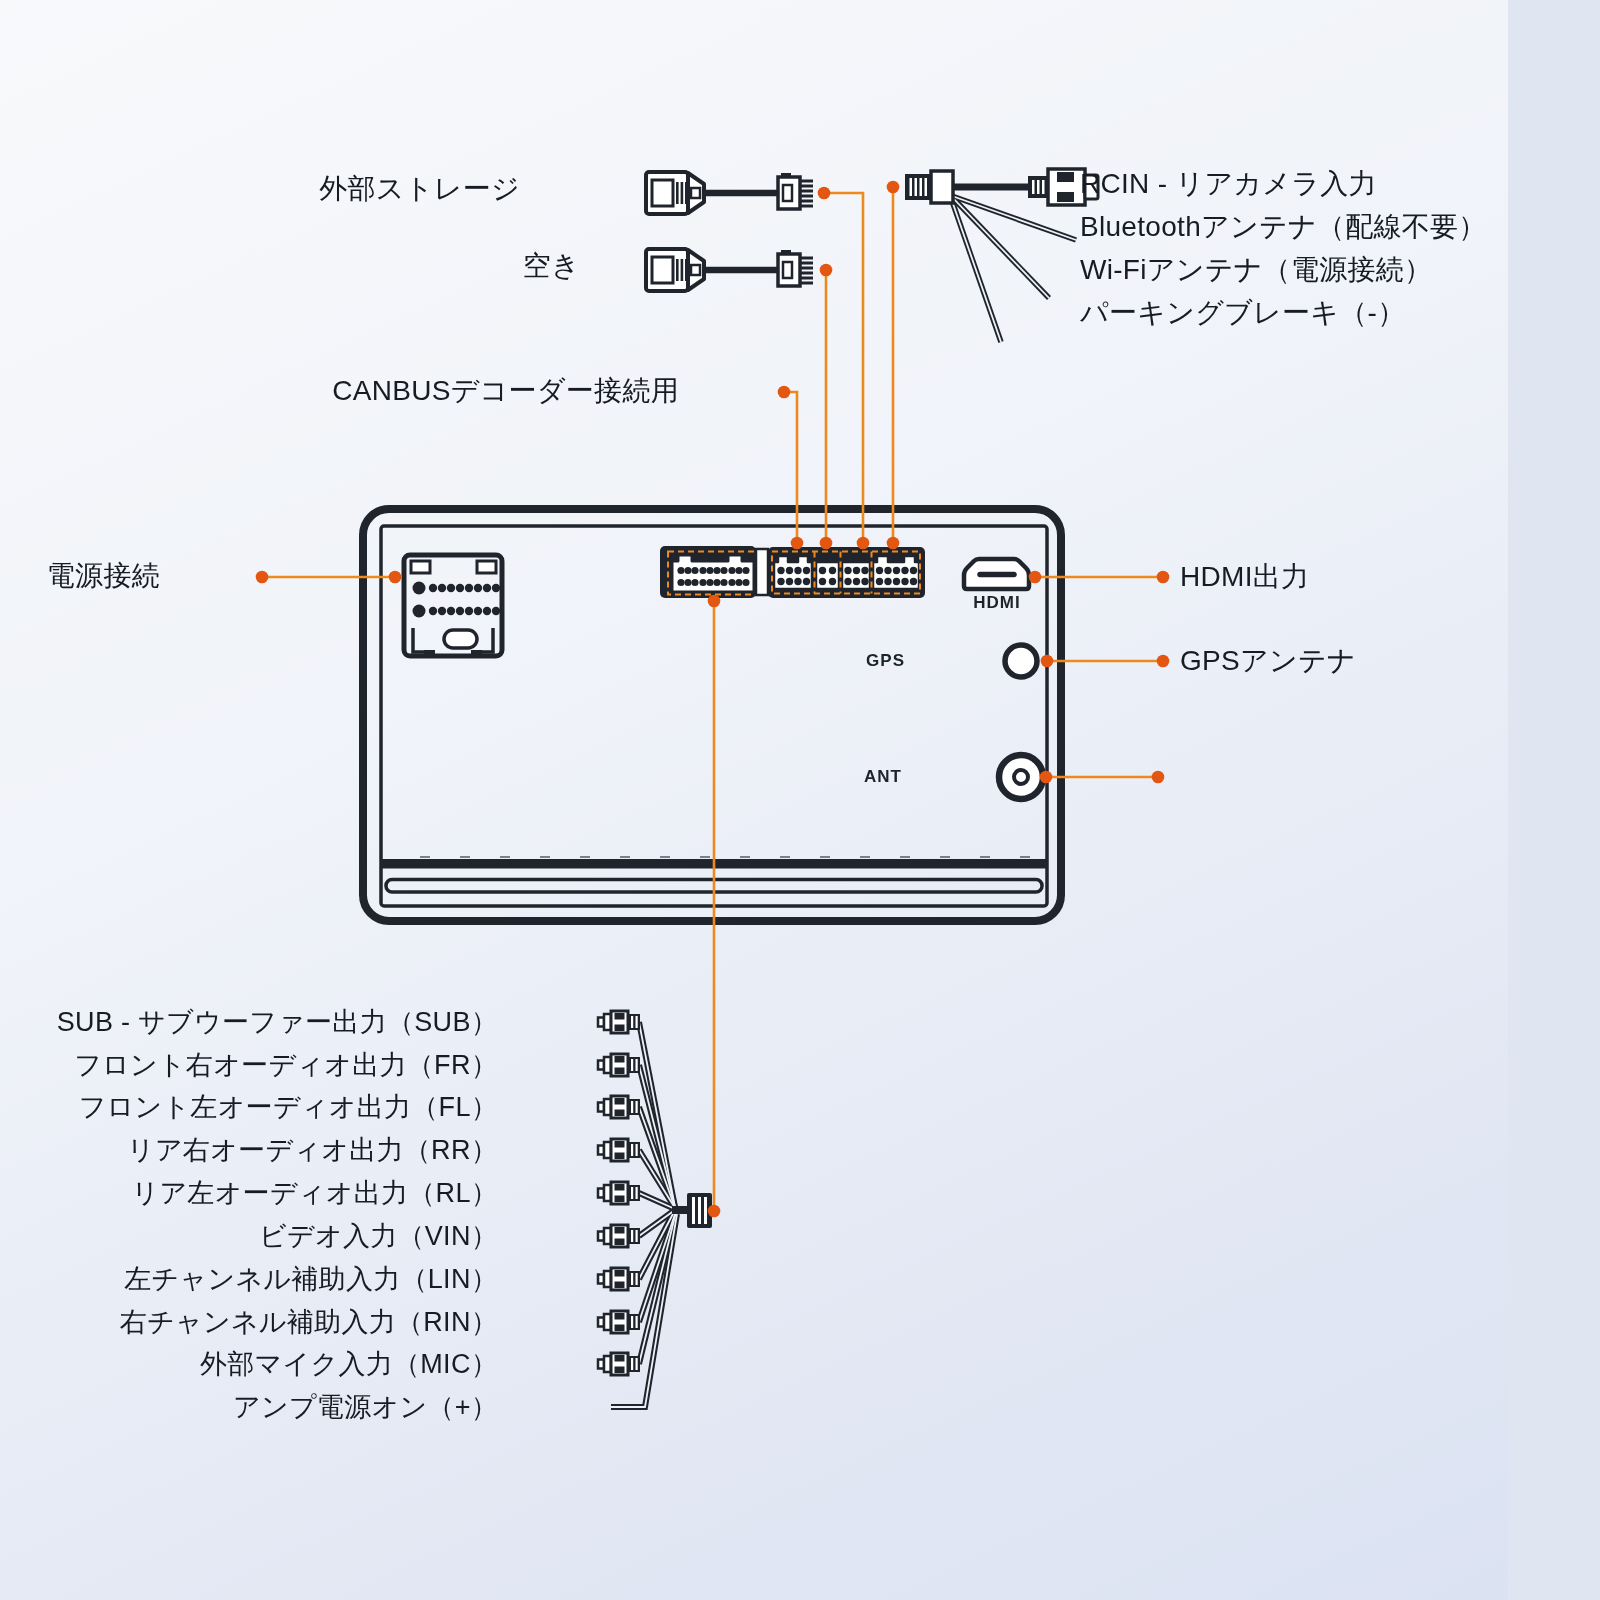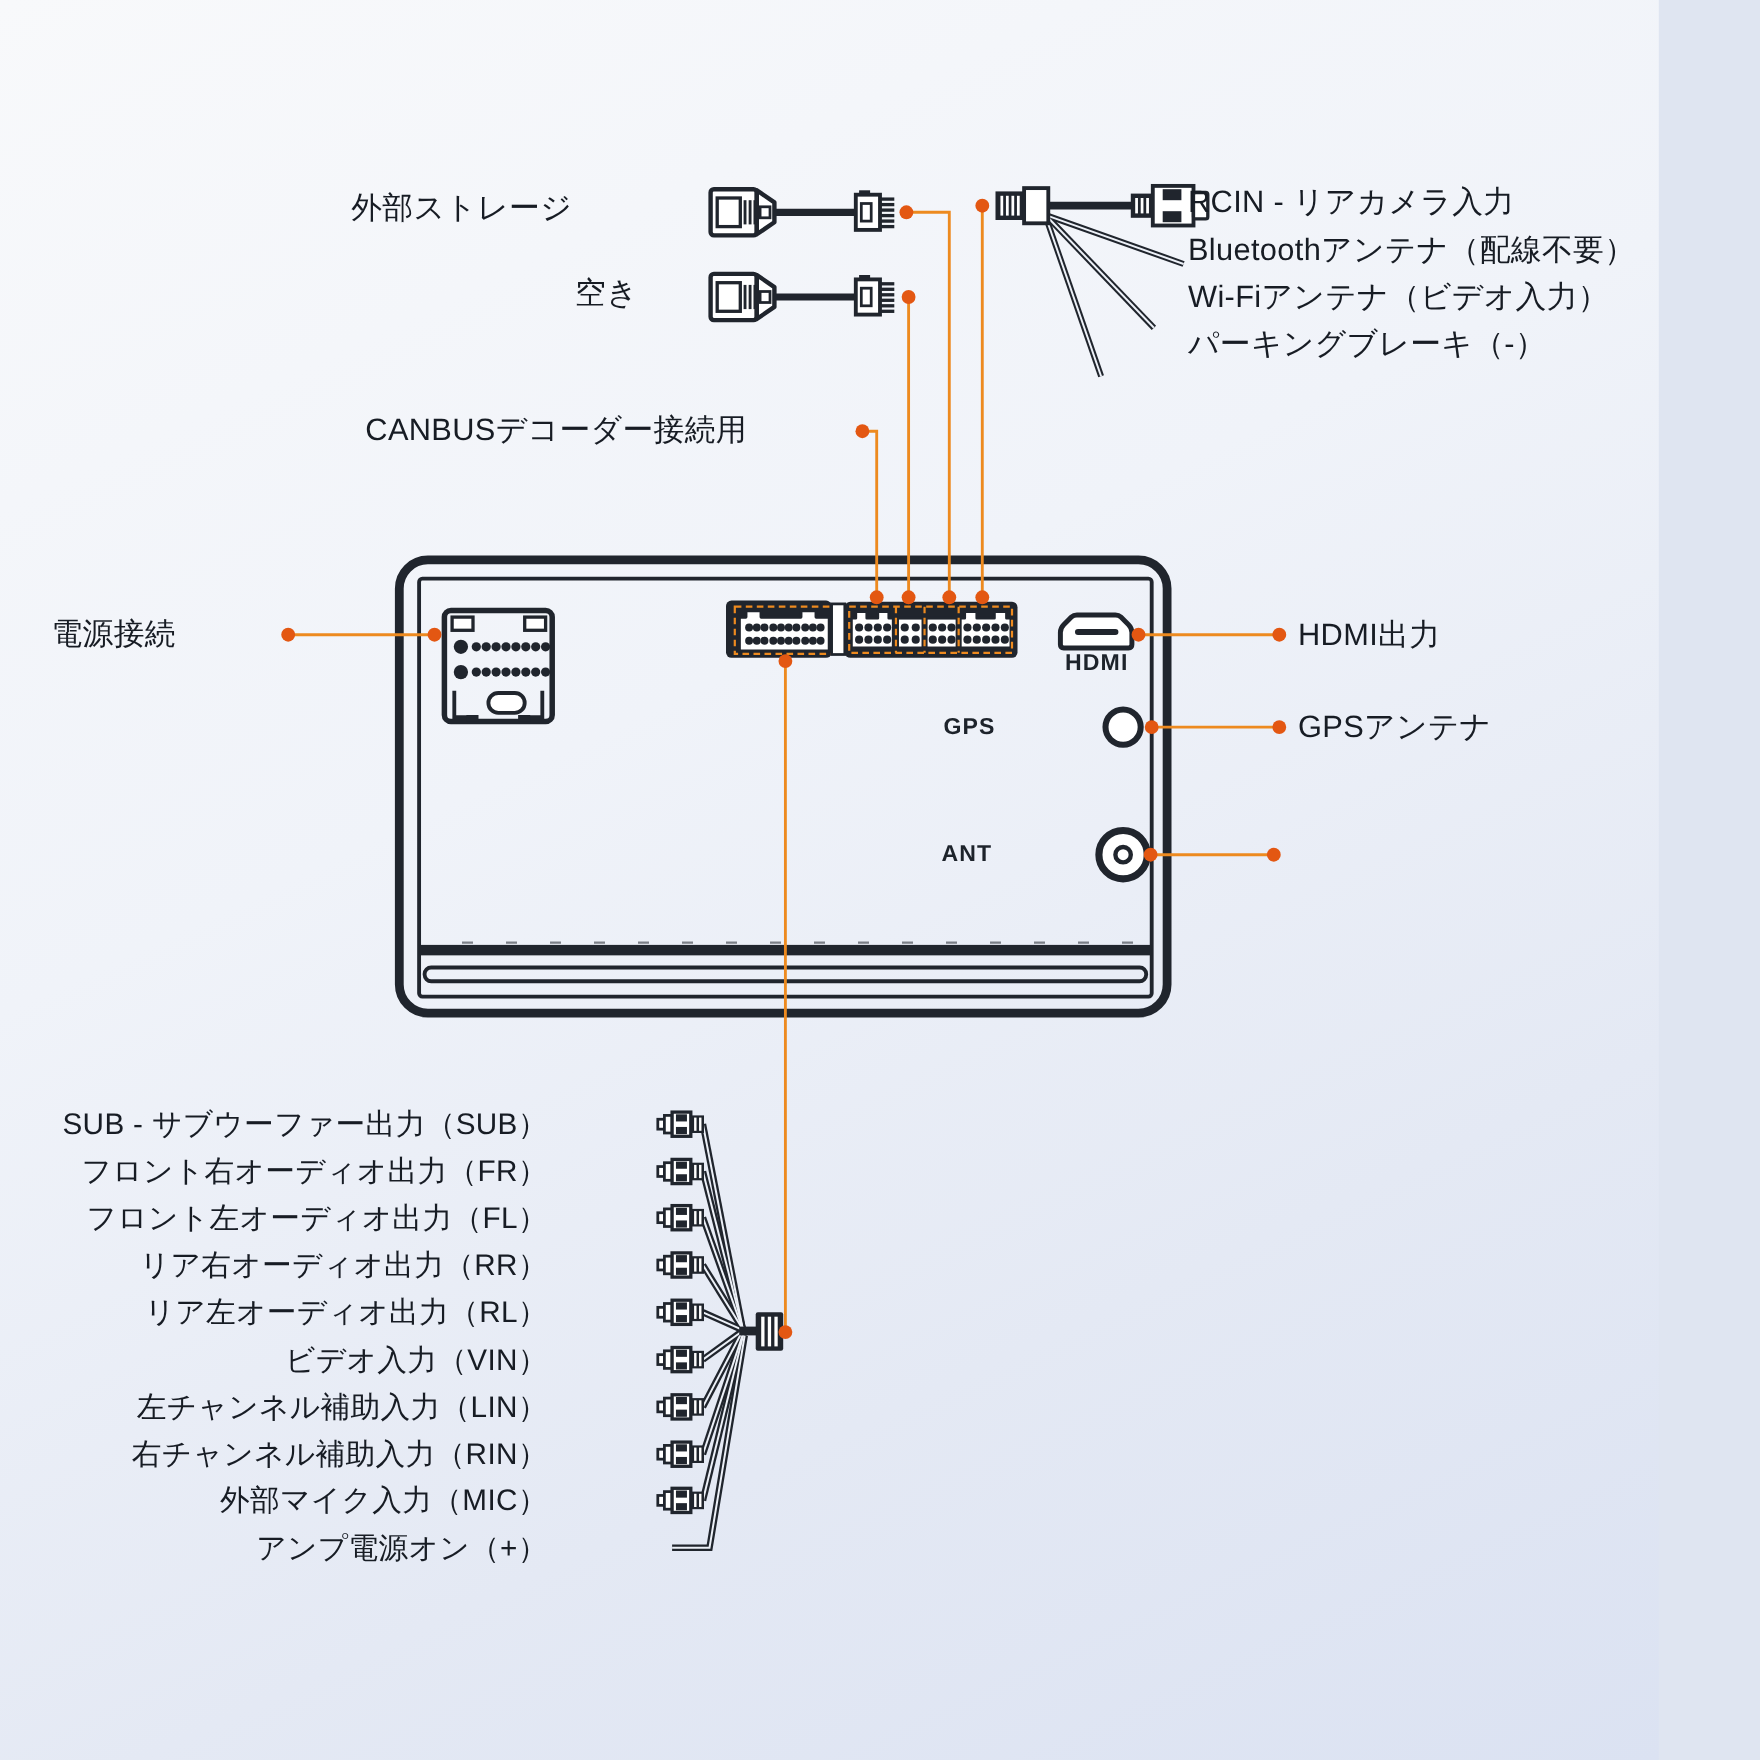--- a/index.html
+++ b/index.html
@@ -11,21 +11,21 @@
   svg.diagram{position:absolute;left:0;top:0;}
   .lbl{
     position:absolute;transform:translateY(-50%);
     font-size:28px;font-weight:500;color:#171c24;
     letter-spacing:.3px;white-space:nowrap;
   }
   .lbl.small{font-size:27px;}
   .lbl.block{transform:none;line-height:35px;}
   .port{
     position:absolute;transform:translateY(-50%);
-    font-size:21px;font-weight:bold;color:#1d232b;
+    font-size:17px;font-weight:bold;color:#1d232b;
     letter-spacing:1px;white-space:nowrap;
   }
   .port.center{transform:translate(-50%,-50%);}
 </style>
 </head>
 <body>
 
 <div class="canvas">
 
 <svg class="diagram" width="1600" height="1600" viewBox="0 0 1600 1600">
@@ -291,21 +291,21 @@
   </g>
 </svg>
 
 <div class="lbl" style="right:988px;top:189px">外部ストレージ</div>
 <div class="lbl" style="right:928px;top:266px">空き</div>
 <div class="lbl" style="right:829px;top:391px">CANBUSデコーダー接続用</div>
 <div class="lbl" style="right:1348px;top:576px">電源接続</div>
 
 <div class="lbl" style="left:1080px;top:184px">RCIN - リアカメラ入力</div>
 <div class="lbl" style="left:1080px;top:227px">Bluetoothアンテナ（配線不要）</div>
-<div class="lbl" style="left:1080px;top:270px">Wi-Fiアンテナ（ビデオ入力）</div>
+<div class="lbl" style="left:1080px;top:270px">Wi-Fiアンテナ（電源接続）</div>
 <div class="lbl" style="left:1080px;top:313px">パーキングブレーキ（-）</div>
 
 <div class="lbl" style="left:1180px;top:577px">HDMI出力</div>
 <div class="lbl" style="left:1180px;top:661px">GPSアンテナ</div>
 
 <div class="port center" style="left:997px;top:603px">HDMI</div>
 <div class="port" style="right:603px;top:661px">GPS</div>
 <div class="port" style="right:606px;top:777px">ANT</div>
 
 <div class="lbl small" style="right:1010px;top:1022px">SUB - サブウーファー出力（SUB）</div>

